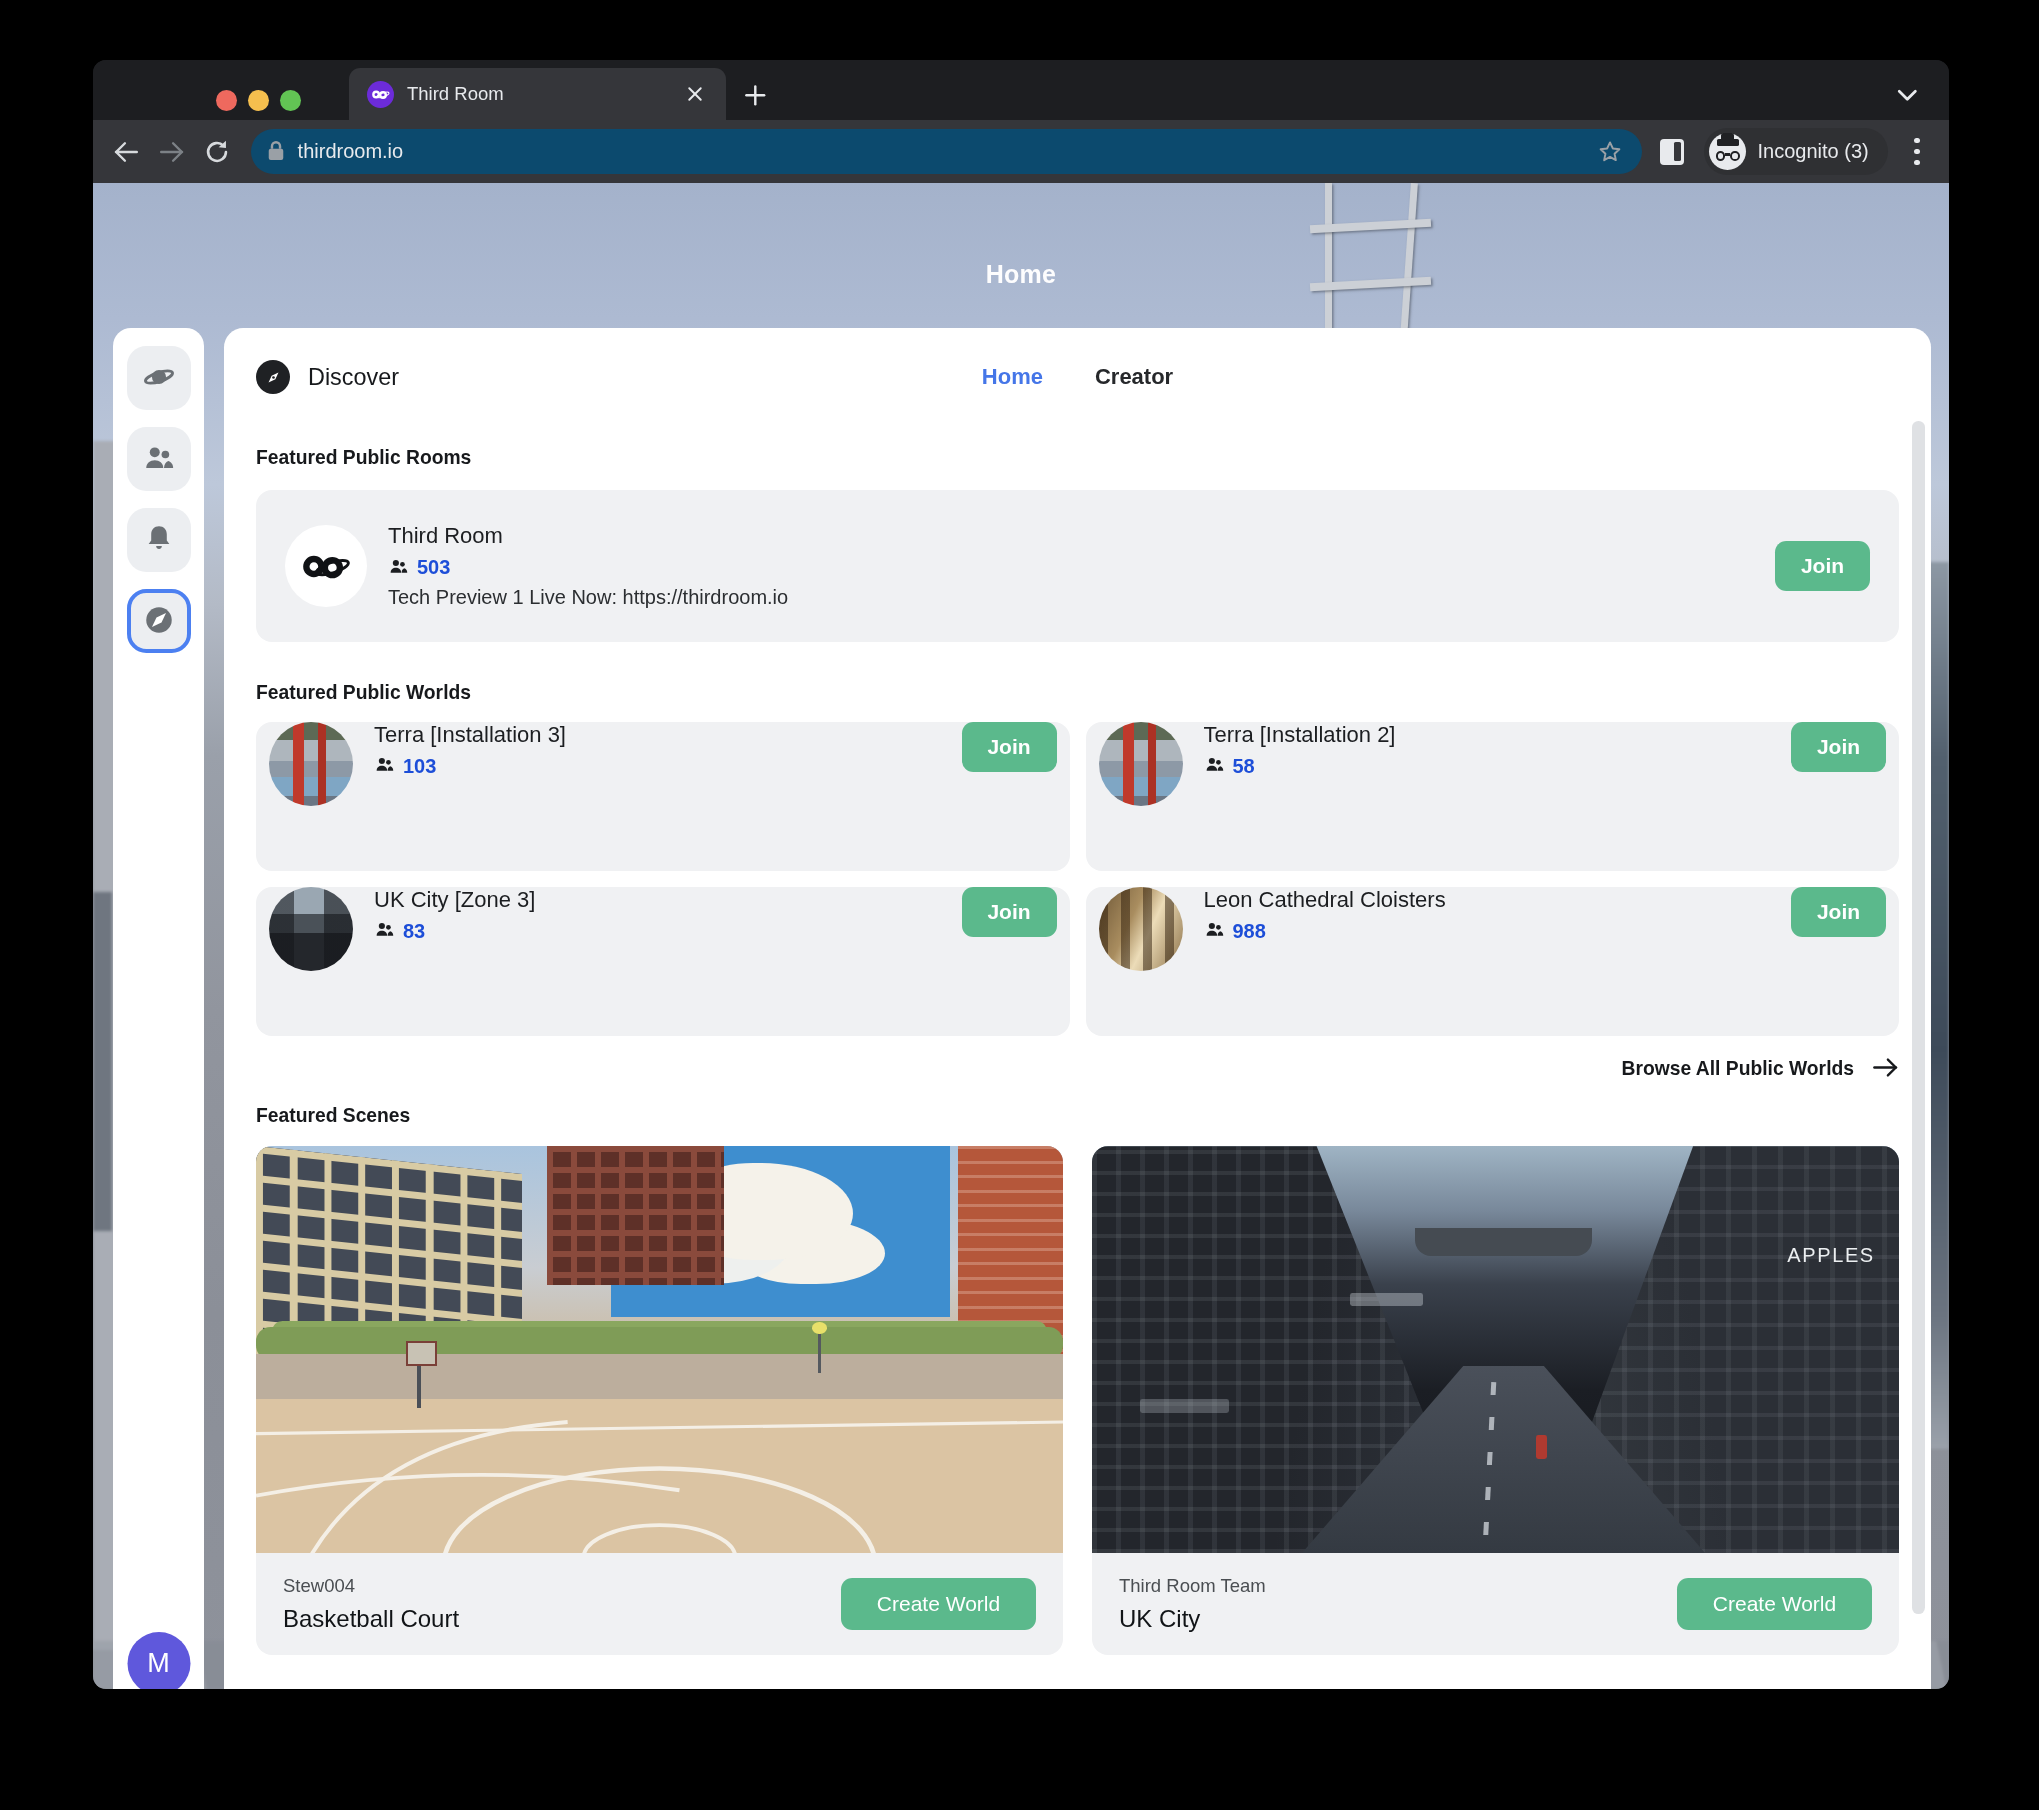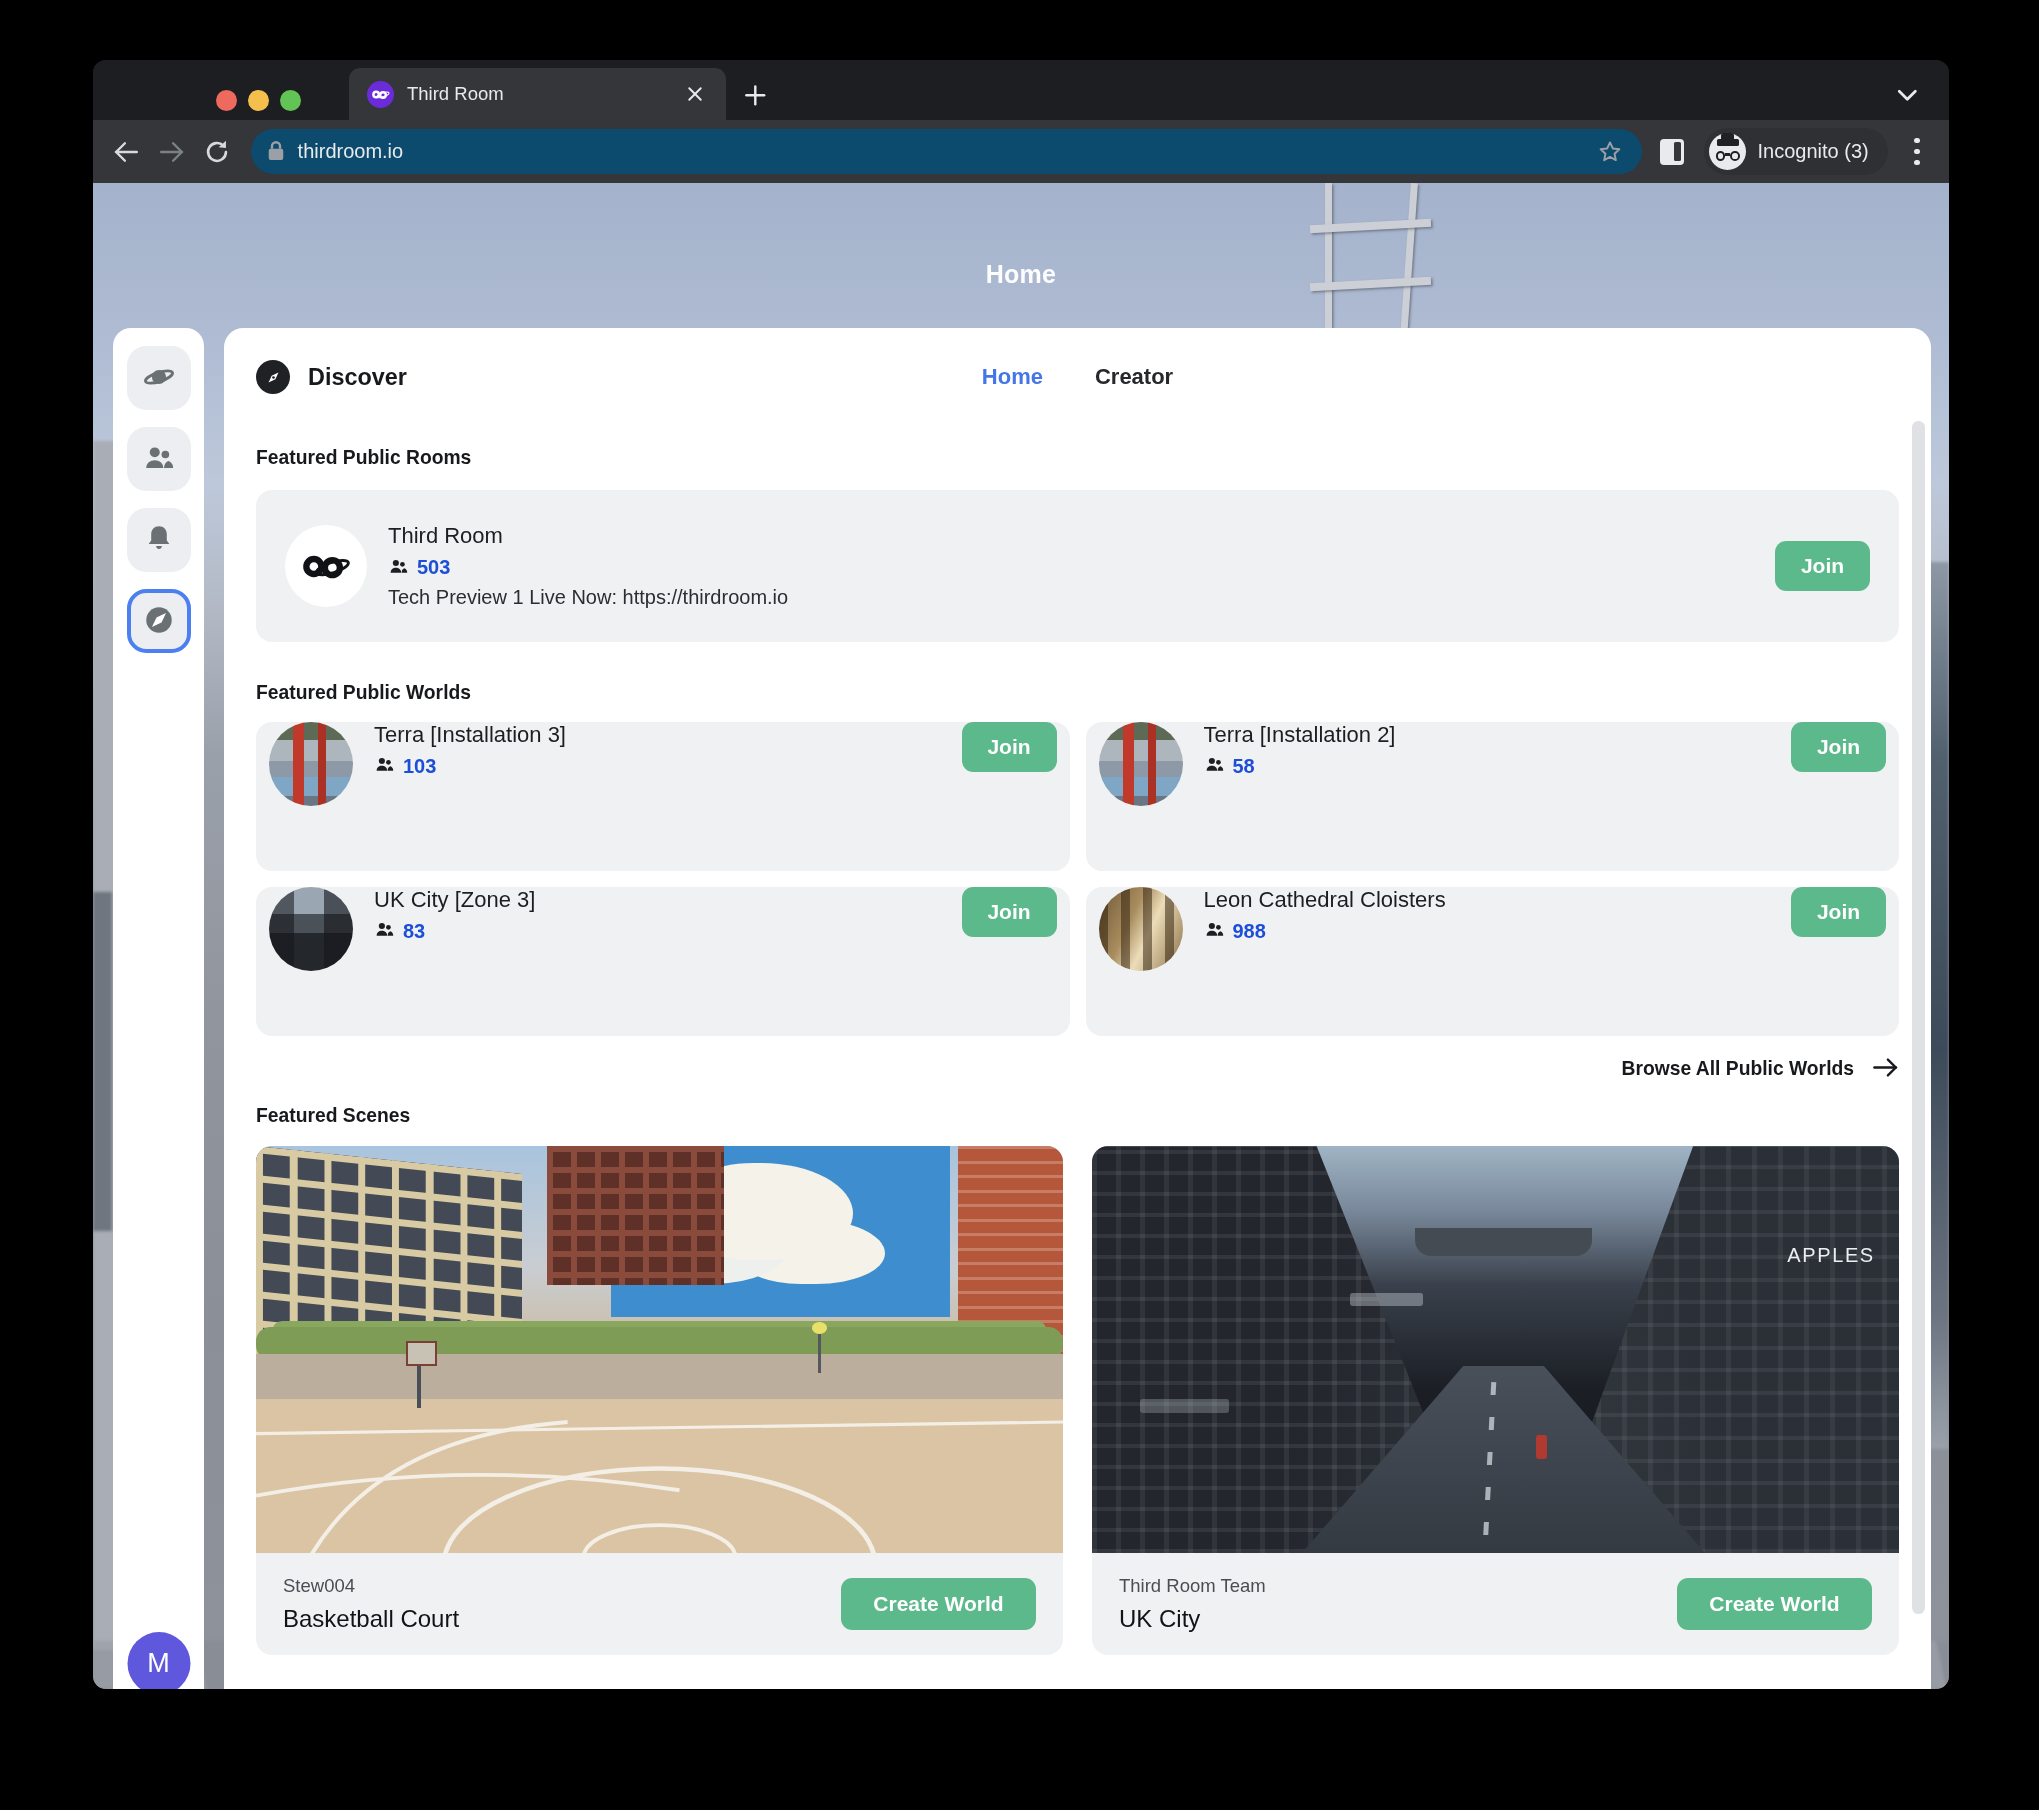--- a/index.html
+++ b/index.html
@@ -100,21 +100,21 @@
   }
 
   
   .panel {
     position:absolute; left:131px; top:145px; width:1707px; height:1387px;
     background:#fff; border-radius:19.3px; padding:32px 32px 0 32px; overflow:hidden;
   }
   .panel-header { display:flex; align-items:center; height:34px; position:relative; }
   .discover-badge { width:34px; height:34px; border-radius:50%; background:#1f2124; display:flex; align-items:center; justify-content:center; flex:none; }
   .discover-badge svg { width:21px; height:21px; }
-  .discover-title { font-size:23.4px; font-weight:700; color:#17191c; margin-left:18px; }
+  .discover-title { font-size:23.4px; font-weight:400; color:#17191c; margin-left:18px; }
   .panel-tabs { position:absolute; left:50%; transform:translateX(-50%); display:flex; gap:52px; align-items:center; }
   .ptab { font-size:22px; font-weight:600; color:#26282b; }
   .ptab.active { color:#4576e8; }
   .sec-heading { font-size:19.3px; font-weight:700; color:#17191c; }
   .h-rooms { margin-top:53px; }
   .h-worlds { margin-top:40px; }
   .h-scenes { margin-top:24px; }
 
   .room-card {
     margin-top:21px; height:152px; background:#f0f1f3; border-radius:16px;
@@ -151,21 +151,21 @@
   .browse-row { margin-top:21px; display:flex; justify-content:flex-end; align-items:center; gap:18px; }
   .browse-label { font-size:19.3px; font-weight:700; color:#17191c; }
   .scenes-grid { margin-top:19.3px; display:grid; grid-template-columns:1fr 1fr; gap:29px; }
   .scene-card { border-radius:16px; overflow:hidden; background:#f0f1f3; }
   .scene-img { height:407px; position:relative; overflow:hidden;text-align:right; }
   .scene-footer { height:102px; display:flex; align-items:center; padding:0 27px; }
   .scene-author { font-size:18.5px; color:#4a4e52; }
   .scene-name { font-size:24px; color:#111417; margin-top:8px; }
   .create-btn {
     width:195px; height:52px; background:#5bb98c; color:#fff; border:none; border-radius:11.3px;
-    font-size:21px; font-weight:700; font-family:inherit; flex:none;
+    font-size:21px; font-weight:400; font-family:inherit; flex:none;
   }
   .panel-scrollbar { position:absolute; right:5.6px; top:93px; width:13px; height:1193px; border-radius:6.4px; background:#dfe1e4; }
 
   
   .art { position:absolute; }
   .sc1-base { inset:0; background:linear-gradient(180deg,#a9c4de 0%,#c9cdd2 30%,#cbbda7 48%,#d9c2a2 60%,#d9c2a2 100%); }
   .sc1-sky { right:14%; top:0; width:42%; height:42%; background:#3e8ecf; }
   .sc1-cloud { right:26%; top:4%; width:177px; height:97px; background:#f5f2ea; border-radius:50% 60% 55% 50%; box-shadow:-56px 32px 0 -8px #eef0ee, 48px 40px 0 -16px #f5f2ea; }
   .sc1-bldg-left { left:0; top:0; width:33%; height:60%;
     background: repeating-linear-gradient(90deg,#d8cba4 0 7.3px, transparent 7.3px 34px),

